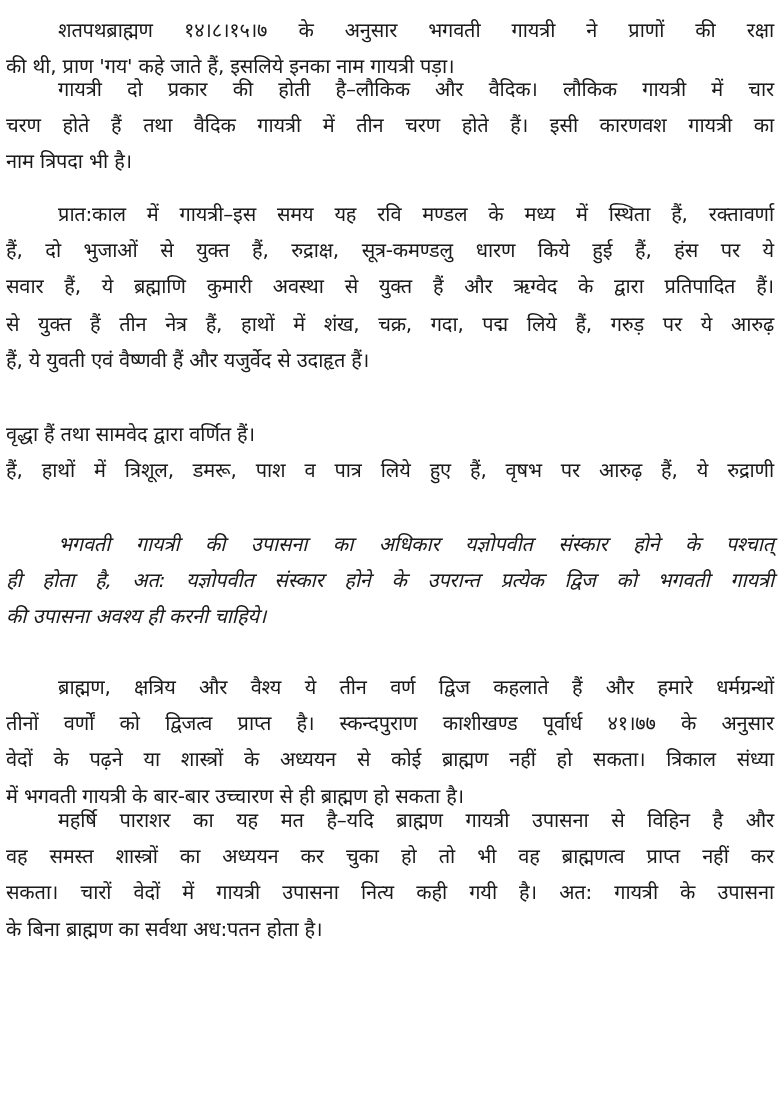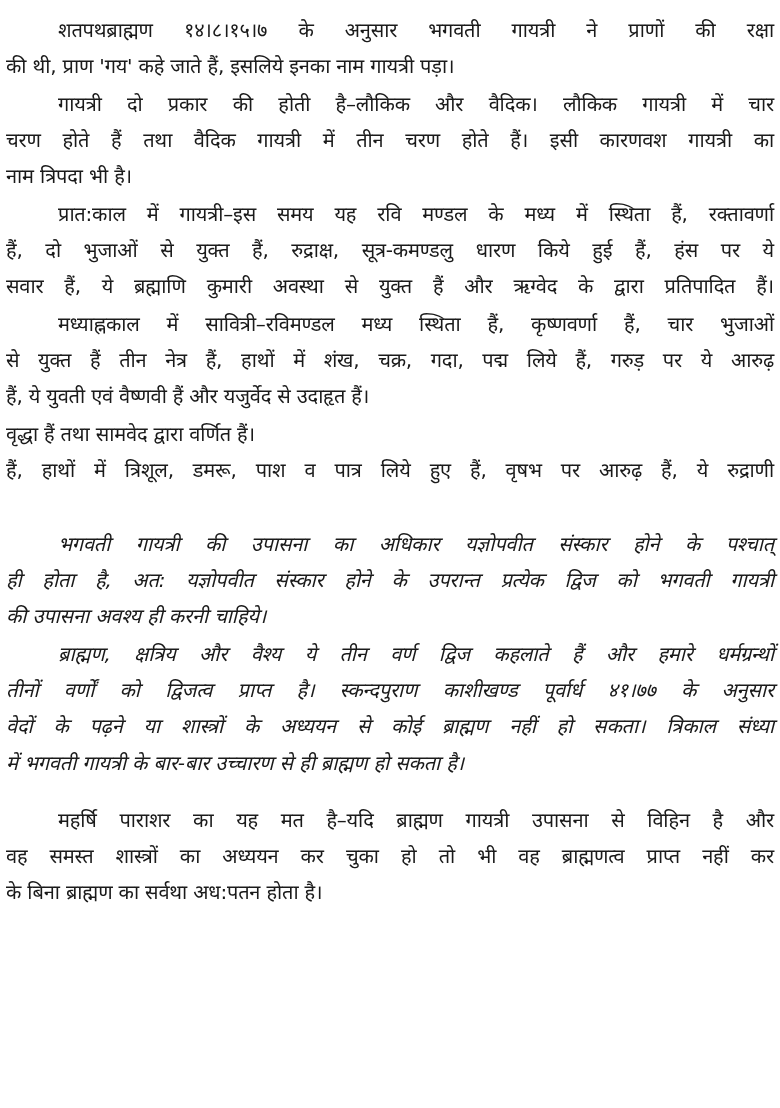--- a/index.html
+++ b/index.html
@@ -50,55 +50,55 @@
 </head>
 <body>
 
 <div class="page">
 
   <div class="para" style="top:12px;">
     <span class="line first">शतपथब्राह्मण १४।८।१५।७ के अनुसार भगवती गायत्री ने प्राणों की रक्षा</span>
     <span class="line last">की थी, प्राण 'गय' कहे जाते हैं, इसलिये इनका नाम गायत्री पड़ा।</span>
   </div>
 
-  <div class="para" style="top:86px;">
+  <div class="para" style="top:71px;">
     <span class="line first">गायत्री दो प्रकार की होती है–लौकिक और वैदिक। लौकिक गायत्री में चार</span>
     <span class="line">चरण होते हैं तथा वैदिक गायत्री में तीन चरण होते हैं। इसी कारणवश गायत्री का</span>
     <span class="line last">नाम त्रिपदा भी है।</span>
   </div>
 
   <div class="para" style="top:196px;">
     <span class="line first">प्रात:काल में गायत्री–इस समय यह रवि मण्डल के मध्य में स्थिता हैं, रक्तावर्णा</span>
     <span class="line">हैं, दो भुजाओं से युक्त हैं, रुद्राक्ष, सूत्र-कमण्डलु धारण किये हुई हैं, हंस पर ये</span>
     <span class="line">सवार हैं, ये ब्रह्माणि कुमारी अवस्था से युक्त हैं और ऋग्वेद के द्वारा प्रतिपादित हैं।</span>
   </div>
 
   <div class="para" style="top:306px;">
-    <span class="line first">मध्याह्नकाल में सावित्री–रविमण्डल मध्य स्थिता हैं, कृष्णवर्णा हैं, चार भुजाओं</span>
     <span class="line">से युक्त हैं तीन नेत्र हैं, हाथों में शंख, चक्र, गदा, पद्म लिये हैं, गरुड़ पर ये आरुढ़</span>
     <span class="line last">हैं, ये युवती एवं वैष्णवी हैं और यजुर्वेद से उदाहृत हैं।</span>
   </div>
 
   <div class="para" style="top:416px;">
     <span class="line last">वृद्धा हैं तथा सामवेद द्वारा वर्णित हैं।</span>
     <span class="line">हैं, हाथों में त्रिशूल, डमरू, पाश व पात्र लिये हुए हैं, वृषभ पर आरुढ़ हैं, ये रुद्राणी</span>
   </div>
 
   <div class="para" style="top:526px;font-style:italic;">
     <span class="line first">भगवती गायत्री की उपासना का अधिकार यज्ञोपवीत संस्कार होने के पश्चात्</span>
     <span class="line">ही होता है, अत: यज्ञोपवीत संस्कार होने के उपरान्त प्रत्येक द्विज को भगवती गायत्री</span>
     <span class="line last">की उपासना अवश्य ही करनी चाहिये।</span>
   </div>
 
-  <div class="para" style="top:636px;font-style:italic;">
+  <div class="para" style="top:669px;">
     <span class="line first">ब्राह्मण, क्षत्रिय और वैश्य ये तीन वर्ण द्विज कहलाते हैं और हमारे धर्मग्रन्थों</span>
     <span class="line">तीनों वर्णों को द्विजत्व प्राप्त है। स्कन्दपुराण काशीखण्ड पूर्वार्ध ४१।७७ के अनुसार</span>
     <span class="line">वेदों के पढ़ने या शास्त्रों के अध्ययन से कोई ब्राह्मण नहीं हो सकता। त्रिकाल संध्या</span>
     <span class="line last">में भगवती गायत्री के बार-बार उच्चारण से ही ब्राह्मण हो सकता है।</span>
   </div>
 
   <div class="para" style="top:802px;">
     <span class="line first">महर्षि पाराशर का यह मत है–यदि ब्राह्मण गायत्री उपासना से विहिन है और</span>
     <span class="line">वह समस्त शास्त्रों का अध्ययन कर चुका हो तो भी वह ब्राह्मणत्व प्राप्त नहीं कर</span>
+    <span class="line">सकता। चारों वेदों में गायत्री उपासना नित्य कही गयी है। अत: गायत्री के उपासना</span>
     <span class="line last">के बिना ब्राह्मण का सर्वथा अध:पतन होता है।</span>
   </div>
 
 </div>
 
 </body></html>

